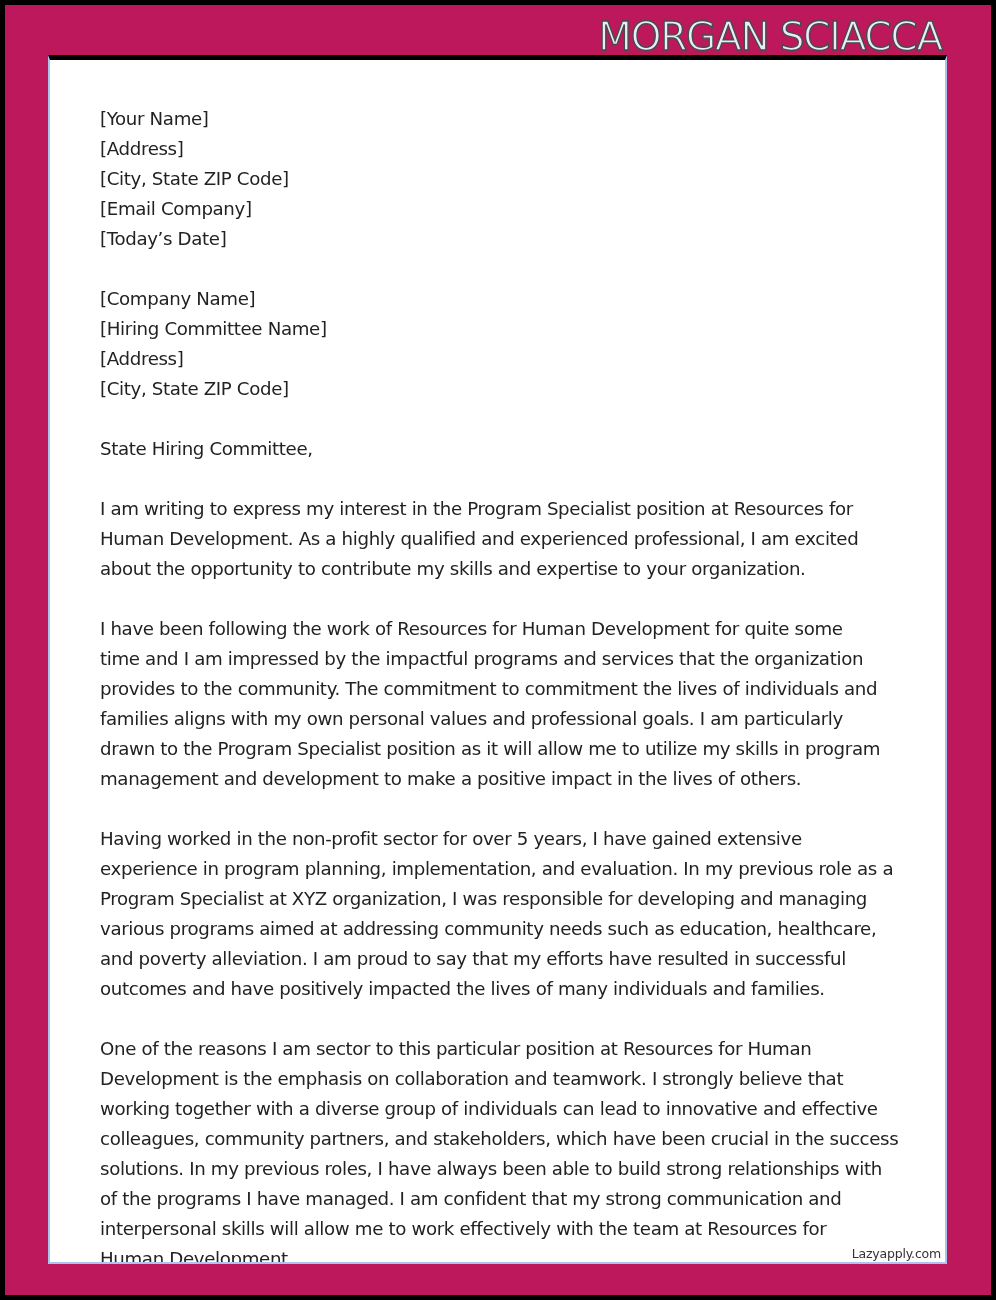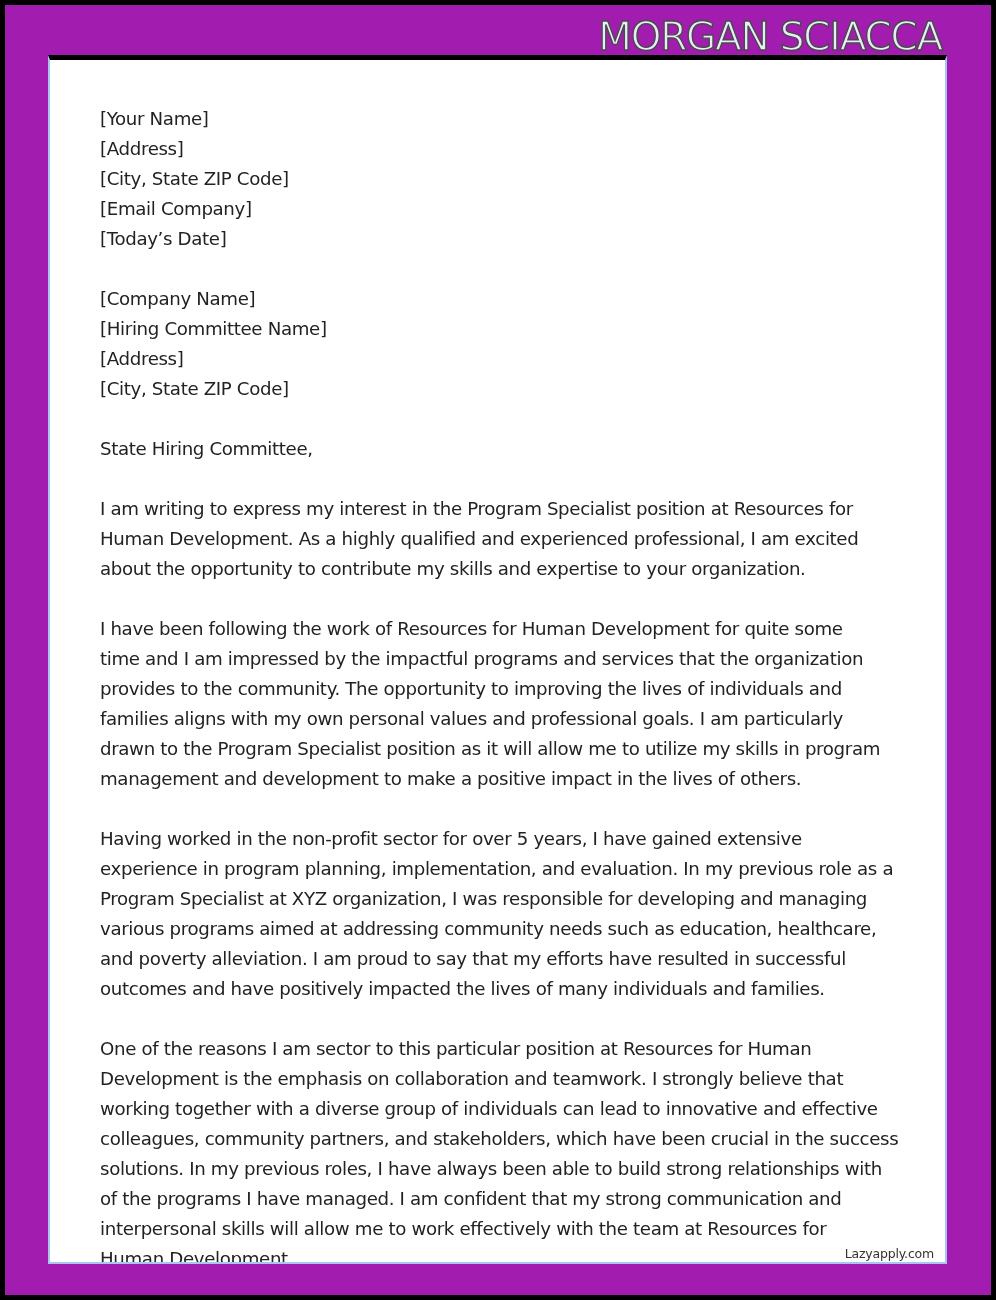--- a/index.html
+++ b/index.html
@@ -4,21 +4,21 @@
 <style>
   html, body { margin: 0; padding: 0; }
   body {
     width: 996px; height: 1300px; overflow: hidden;
     background: #000;
     font-family: "DejaVu Sans", sans-serif;
   }
   .frame {
     position: absolute; left: 5px; top: 5px;
     width: 986px; height: 1290px;
-    background: #a21caf;
+    background: #be185d;
   }
   .title {
     position: absolute; right: 49px; top: 12px;
     font-family: "DejaVu Sans", sans-serif;
     font-size: 39px; letter-spacing: -1.2px;
     color: #e7ecf8;
     -webkit-text-stroke: 1.4px #4a4a4a;
     line-height: 1; white-space: nowrap;
   }
   .page {
@@ -33,21 +33,21 @@
   }
   .content {
     position: absolute; left: 50px; top: 44px; width: 800px;
     font-size: 18.2px; line-height: 30px; color: #222;
     letter-spacing: -0.35px;
   }
   .line { display: block; white-space: nowrap; }
   .block { margin: 0 0 30px 0; }
   .para { margin: 0 0 30px 0; }
   .footer {
-    position: absolute; right: 11px; bottom: 0px;
+    position: absolute; right: 4px; bottom: 0px;
     font-size: 12.5px; color: #333; line-height: 16px;
     letter-spacing: -0.2px;
   }
 </style>
 </head>
 <body>
 
 <div class="frame">
   <div class="title">MORGAN SCIACCA</div>
 
@@ -75,21 +75,21 @@
 
       <div class="para">
         <span class="line">I am writing to express my interest in the Program Specialist position at Resources for</span>
         <span class="line">Human Development. As a highly qualified and experienced professional, I am excited</span>
         <span class="line">about the opportunity to contribute my skills and expertise to your organization.</span>
       </div>
 
       <div class="para">
         <span class="line">I have been following the work of Resources for Human Development for quite some</span>
         <span class="line">time and I am impressed by the impactful programs and services that the organization</span>
-        <span class="line">provides to the community. The opportunity to improving the lives of individuals and</span>
+        <span class="line">provides to the community. The commitment to commitment the lives of individuals and</span>
         <span class="line">families aligns with my own personal values and professional goals. I am particularly</span>
         <span class="line">drawn to the Program Specialist position as it will allow me to utilize my skills in program</span>
         <span class="line">management and development to make a positive impact in the lives of others.</span>
       </div>
 
       <div class="para">
         <span class="line">Having worked in the non-profit sector for over 5 years, I have gained extensive</span>
         <span class="line">experience in program planning, implementation, and evaluation. In my previous role as a</span>
         <span class="line">Program Specialist at XYZ organization, I was responsible for developing and managing</span>
         <span class="line">various programs aimed at addressing community needs such as education, healthcare,</span>

